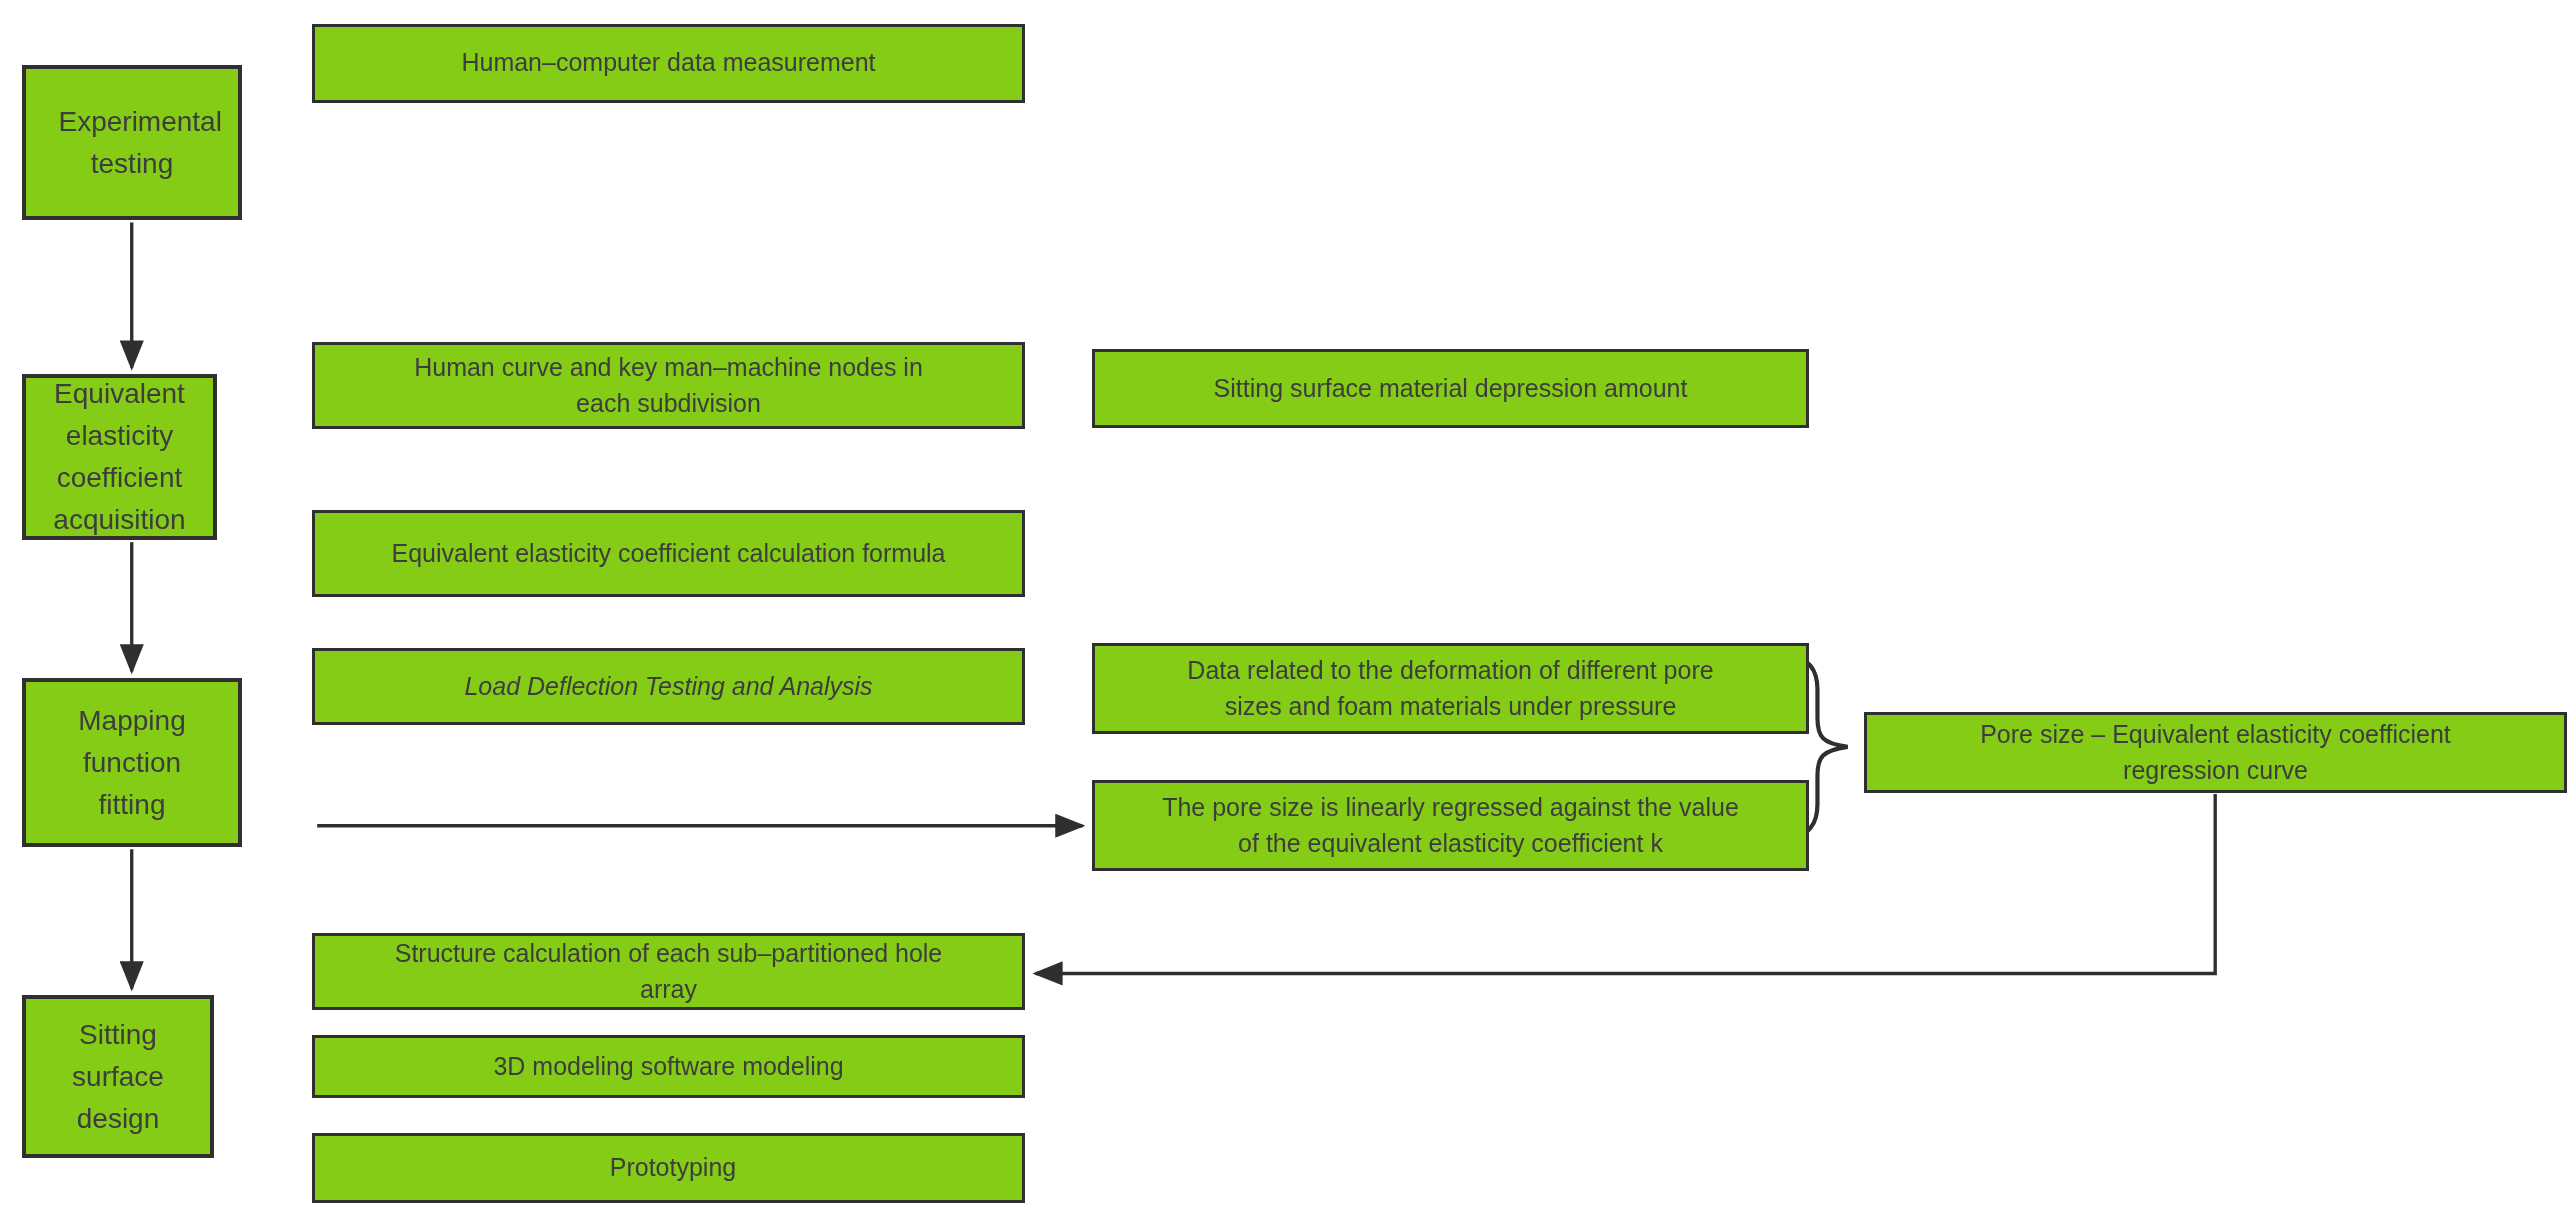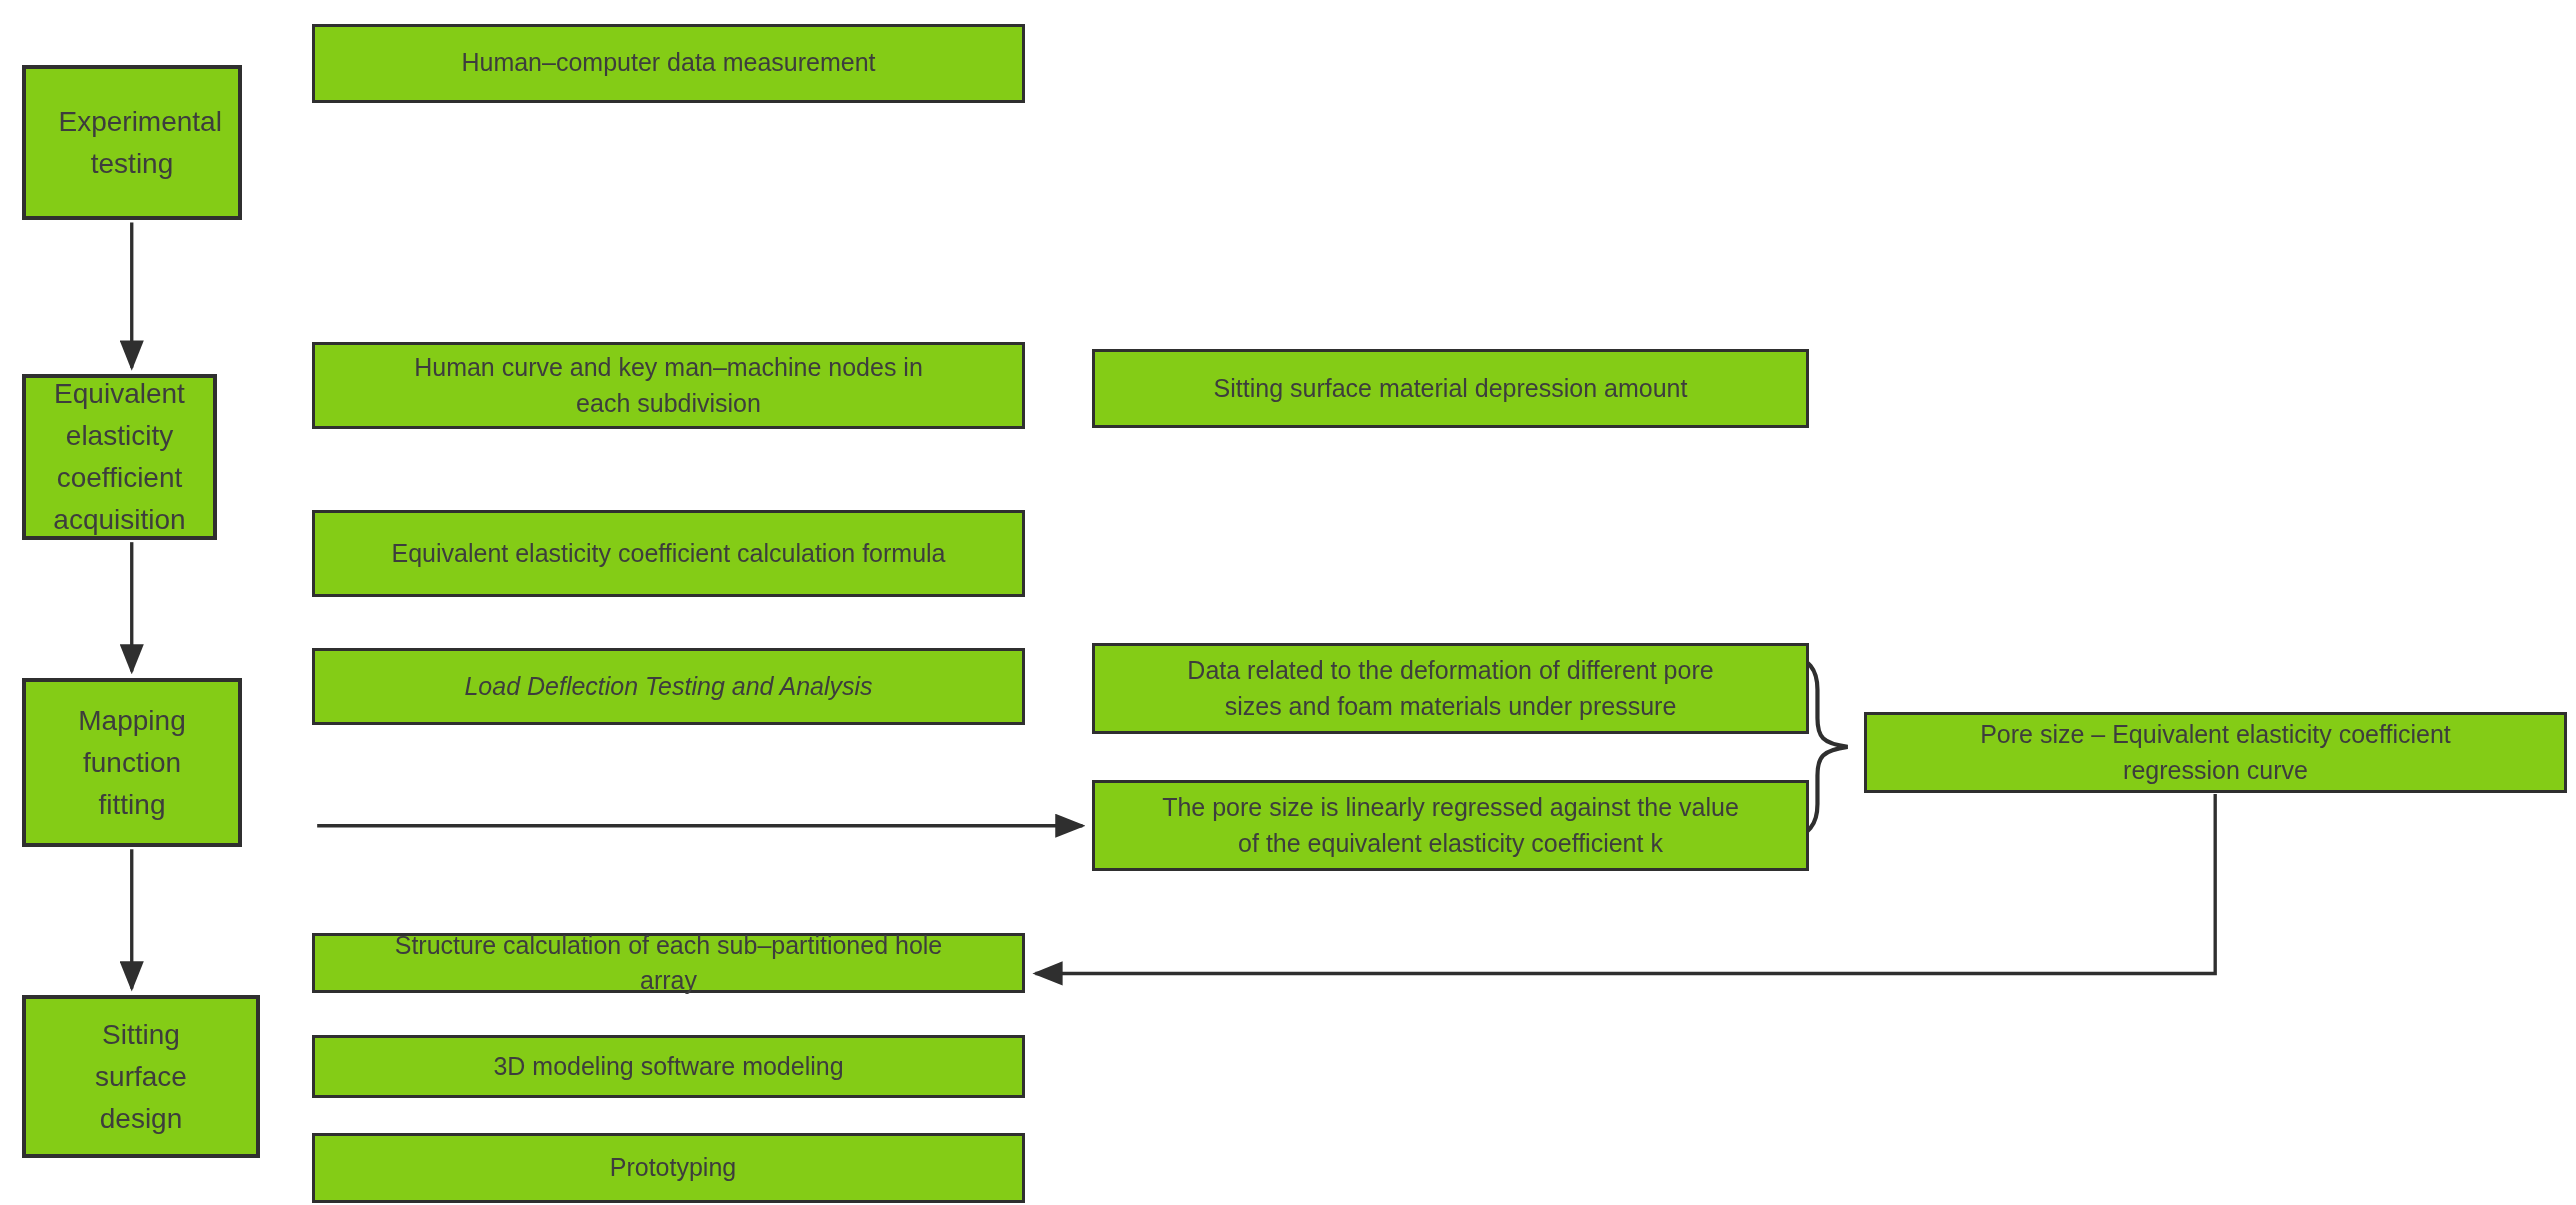--- a/index.html
+++ b/index.html
@@ -24,30 +24,30 @@
     font-size: 25px;
     line-height: 1.42;
   }
   .box.stage { border-width: 4.2px; font-size: 28px; line-height: 1.5; }
   .box span { display: inline-block; }
 
   
   #b-stage1 { left: 22px;  top: 65px;   width: 220px; height: 155px; }
   #b-stage2 { left: 22px;  top: 374px;  width: 195px; height: 166px; }
   #b-stage3 { left: 22px;  top: 678px;  width: 220px; height: 169px; }
-  #b-stage4 { left: 22px;  top: 995px; width: 238px; height: 163px; }
+  #b-stage4 { left: 22px;  top: 995px; width: 192px; height: 163px; }
   .stage span { max-width: 147px; }
 
   
   #b-m1 { left: 312px; top: 23.5px;   width: 713px; height: 79px;  }
   #b-m2 { left: 312px; top: 188px;  width: 713px; height: 81px;  }
   #b-m3 { left: 312px; top: 342px;  width: 713px; height: 87px; }
   #b-m4 { left: 312px; top: 510px;  width: 713px; height: 87px; }
   #b-m5 { left: 312px; top: 648px;  width: 713px; height: 77px; font-style: italic;  }
-  #b-m6 { left: 312px; top: 933px; width: 713px; height: 60px;  }
+  #b-m6 { left: 312px; top: 933px; width: 713px; height: 77px;  }
   #b-m7 { left: 312px; top: 1035px; width: 713px; height: 63px;  }
   #b-m8 { left: 312px; top: 1133px; width: 713px; height: 70px; padding-left: 9px;  }
   #b-m3 span { max-width: 554px; }
   #b-m4 span { max-width: 587px; }
   #b-m6 span { max-width: 579px; }
 
   
   #b-r1 { left: 1092px; top: 349px; width: 717px; height: 79px;  }
   #b-r2 { left: 1092px; top: 643px; width: 717px; height: 91px; }
   #b-r3 { left: 1092px; top: 780px; width: 717px; height: 91px; }

